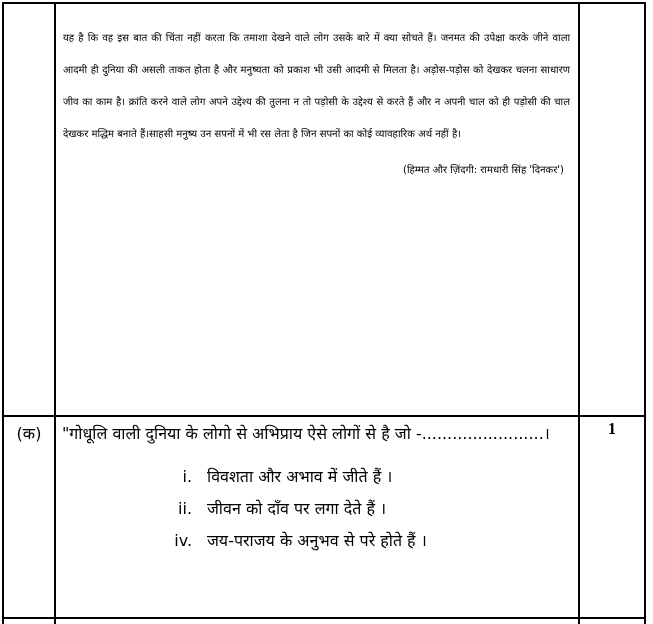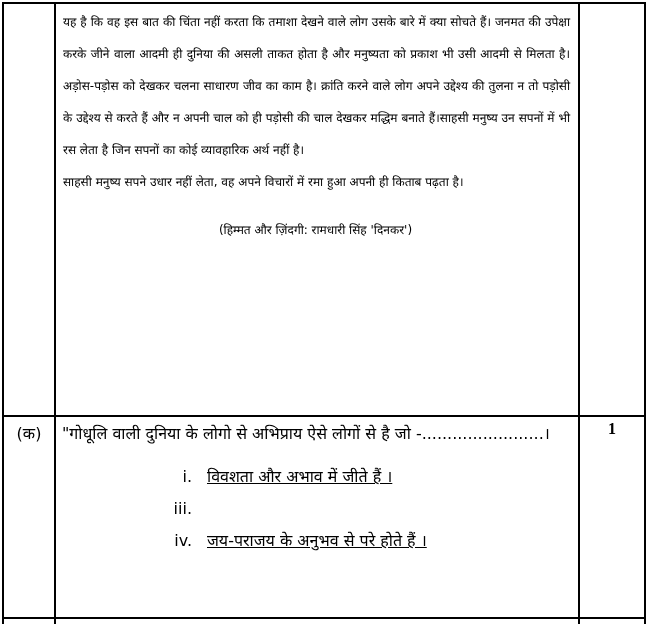--- a/index.html
+++ b/index.html
@@ -12,61 +12,63 @@
     display:grid;
     grid-template-columns:52px 524px 1fr;
     grid-template-rows:413px 202px 1fr;
     border-top:2px solid #000;border-left:2px solid #000;border-right:2px solid #000;
     box-sizing:border-box;
   }
   .cell{box-sizing:border-box;overflow:hidden;}
   .br{border-right:2px solid #000;}
   .bb{border-bottom:2px solid #000;}
   
-  .passage-cell{padding:2px 8px 0 7px;font-size:12px;line-height:32px;}
+  .passage-cell{padding:18px 8px 0 7px;font-size:10px;line-height:32px;}
   .para{margin:0;text-align:justify;}
-  .citation{margin:16px;text-align:center;padding-right:2px;line-height:32px;}
+  .citation{margin:4px;text-align:right;padding-right:2px;line-height:32px;}
   
   .label-cell{text-align:center;padding-top:5px;font-size:16px;}
   .question-cell{padding:4px 8px 0 6px;font-size:16px;}
   .qline{line-height:25px;}
   .options{margin-top:15px;}
   .option{display:flex;line-height:32px;}
   .onum{width:130px;text-align:right;flex:0 0 auto;}
-  .otext{padding-left:15px;text-decoration:underline;}
+  .otext{padding-left:15px;}
   
   .marks-cell{text-align:center;padding-top:3px;font-family:"Liberation Serif",serif;
               font-weight:bold;font-size:16px;}
 </style>
 </head>
 <body>
 
 <div class="page">
   <div class="exam-table">
 
     <div class="cell br bb"></div>
     <div class="cell br bb passage-cell">
       <p class="para">यह है कि वह इस बात की चिंता नहीं करता कि तमाशा देखने वाले लोग उसके बारे में क्या सोचते हैं। जनमत की उपेक्षा करके जीने वाला आदमी ही दुनिया की असली ताकत होता है और मनुष्यता को प्रकाश भी उसी आदमी से मिलता है। अड़ोस-पड़ोस को देखकर चलना साधारण जीव का काम है। क्रांति करने वाले लोग अपने उद्देश्य की तुलना न तो पड़ोसी के उद्देश्य से करते हैं और न अपनी चाल को ही पड़ोसी की चाल देखकर मद्धिम बनाते हैं।साहसी मनुष्य उन सपनों में भी रस लेता है जिन सपनों का कोई व्यावहारिक अर्थ नहीं है।</p>
-      <p class="para">साहसी मनुष्य सपने उधार नहीं लेता, वह अपने विचारों में रमा हुआ अपनी ही किताब पढ़ता है।</p>
       <p class="citation">(हिम्मत और ज़िंदगी: रामधारी सिंह 'दिनकर')</p>
     </div>
     <div class="cell bb"></div>
 
     <div class="cell br bb label-cell">
       <span>(क)</span>
     </div>
     <div class="cell br bb question-cell">
       <div class="qline">"गोधूलि वाली दुनिया के लोगो से अभिप्राय ऐसे लोगों से है जो -........................।</div>
       <div class="options">
         <div class="option">
           <span class="onum">i.</span>
           <span class="otext">विवशता और अभाव में जीते हैं ।</span>
         </div>
         <div class="option">
-          <span class="onum">iii.</span>
+          <span class="onum">ii.</span>
+          <span class="otext">जीवन को दाँव पर लगा देते हैं ।</span>
+        </div>
+        <div class="option">
         </div>
         <div class="option">
           <span class="onum">iv.</span>
           <span class="otext">जय-पराजय के अनुभव से परे होते हैं ।</span>
         </div>
       </div>
     </div>
     <div class="cell bb marks-cell">
       <span>1</span>
     </div>

